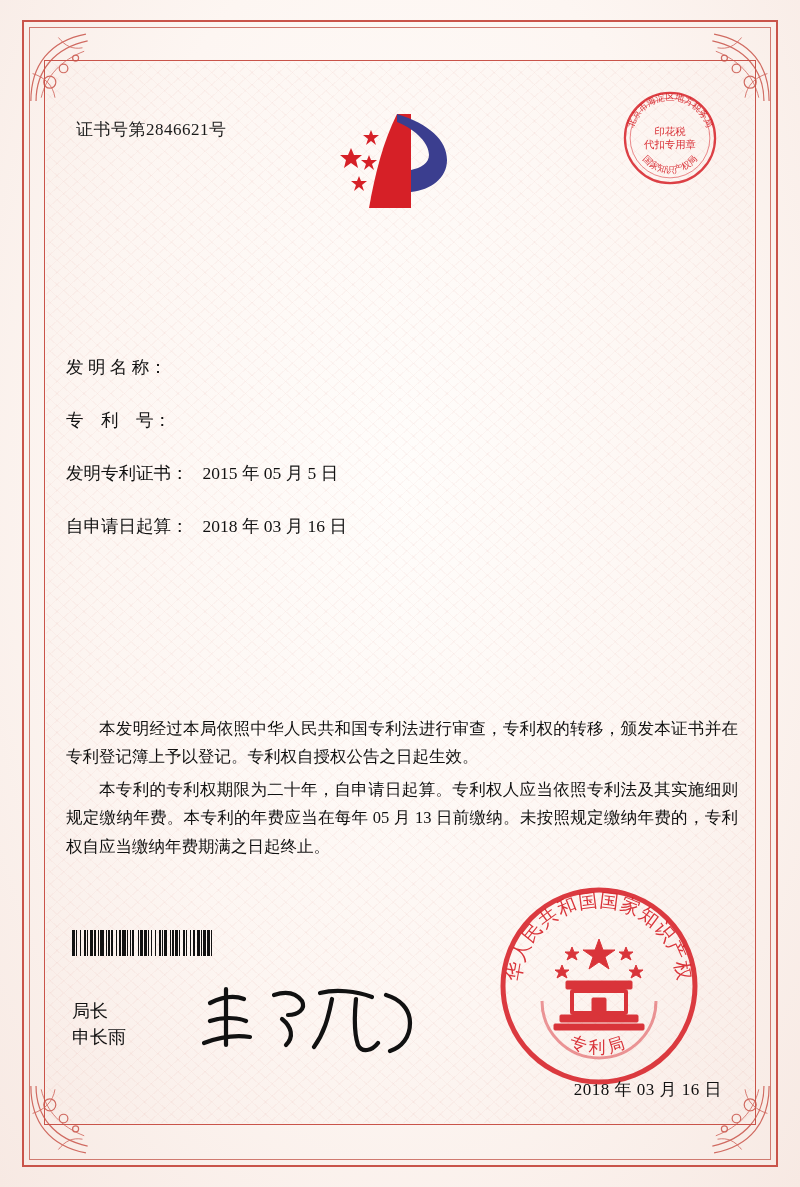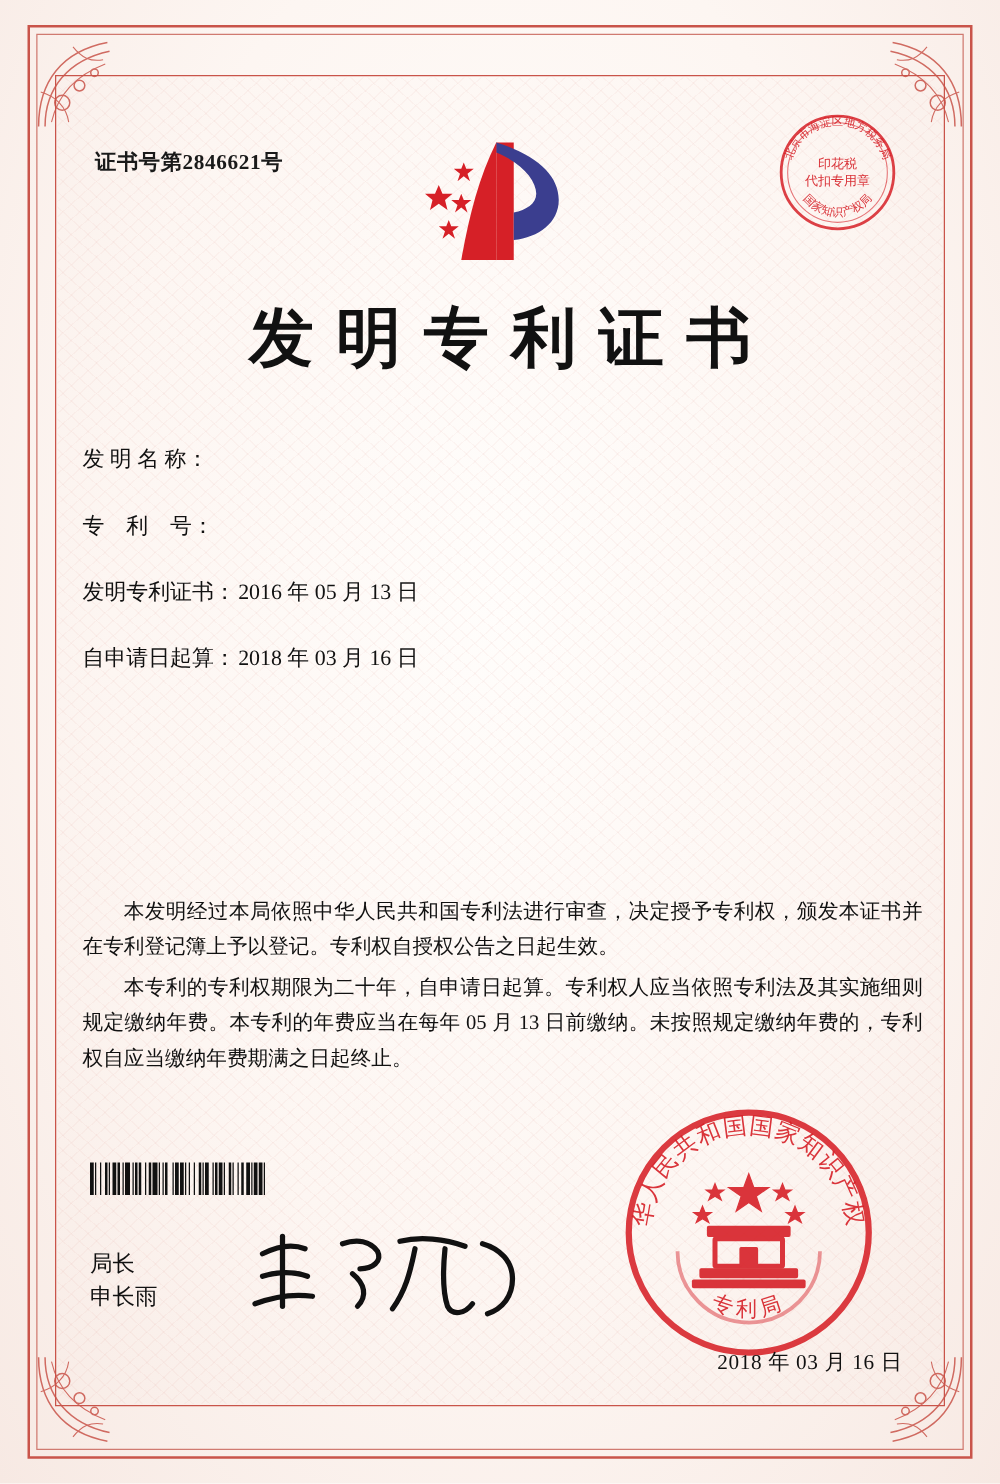--- a/index.html
+++ b/index.html
@@ -61,21 +61,20 @@
   }
 
   
   .cert-no {
     position: absolute;
     left: 76px;
     top: 118px;
     font-size: 17px;
     color: #1a1a1a;
     letter-spacing: .5px;
-    font-weight: bold;
   }
   .logo {
     position: absolute;
     left: 50%;
     transform: translateX(-50%);
     top: 108px;
     width: 150px;
     height: 112px;
   }
   .logo svg { display:block; width:100%; height:100%; }
@@ -108,20 +107,21 @@
     left: 66px;
     right: 66px;
     top: 355px;
   }
   .field {
     display: flex;
     align-items: center;
     margin-bottom: 29px;
     font-size: 17.5px;
     color: #111;
+    gap: 12px;
   }
   .field .label {
     white-space: pre;
     flex: 0 0 auto;
   }
   .field .value {
     flex: 1 1 auto;
     padding-left: 2px;
   }
 
@@ -289,48 +289,47 @@
         <textPath href="#taxTop" startOffset="50%" text-anchor="middle">北京市海淀区地方税务局</textPath>
       </text>
       <text font-size="10.5" fill="#d62027" font-family="'DejaVu Serif',serif" opacity=".9">
         <textPath href="#taxBot" startOffset="50%" text-anchor="middle">国家知识产权局</textPath>
       </text>
       <text x="60" y="56" text-anchor="middle" font-size="12" fill="#d62027" font-family="'DejaVu Serif',serif" opacity=".92">印花税</text>
       <text x="60" y="72" text-anchor="middle" font-size="12" fill="#d62027" font-family="'DejaVu Serif',serif" opacity=".92">代扣专用章</text>
     </svg>
   </div>
 
-  <div class="title">发明专利证书</div>
 
   <div class="fields">
 
     <div class="field">
       <span class="label">发 明 名 称：</span>
     </div>
 
 
     <div class="field">
       <span class="label">专　利　号：</span>
     </div>
 
     <div class="field">
       <span class="label">发明专利证书：</span>
-      <span class="value">2016 年 05 月 13 日</span>
+      <span class="value">2015 年 05 月 5 日</span>
     </div>
 
 
     <div class="field">
       <span class="label">自申请日起算：</span>
       <span class="value">2018 年 03 月 16 日</span>
     </div>
 
   </div>
 
   <div class="body-text">
-    <p>本发明经过本局依照中华人民共和国专利法进行审查，决定授予专利权，颁发本证书并在专利登记簿上予以登记。专利权自授权公告之日起生效。</p>
+    <p>本发明经过本局依照中华人民共和国专利法进行审查，专利权的转移，颁发本证书并在专利登记簿上予以登记。专利权自授权公告之日起生效。</p>
     <p>本专利的专利权期限为二十年，自申请日起算。专利权人应当依照专利法及其实施细则规定缴纳年费。本专利的年费应当在每年 05 月 13 日前缴纳。未按照规定缴纳年费的，专利权自应当缴纳年费期满之日起终止。</p>
   </div>
 
   <div class="barcode">
       <i style="width: 3.3px; background: rgb(17, 17, 17);"></i>
       <i style="width: 1.1px; background: transparent;"></i>
       <i style="width: 1.1px; background: rgb(17, 17, 17);"></i>
       <i style="width: 2.2px; background: transparent;"></i>
       <i style="width: 1.1px; background: rgb(17, 17, 17);"></i>
       <i style="width: 3.3px; background: transparent;"></i>

